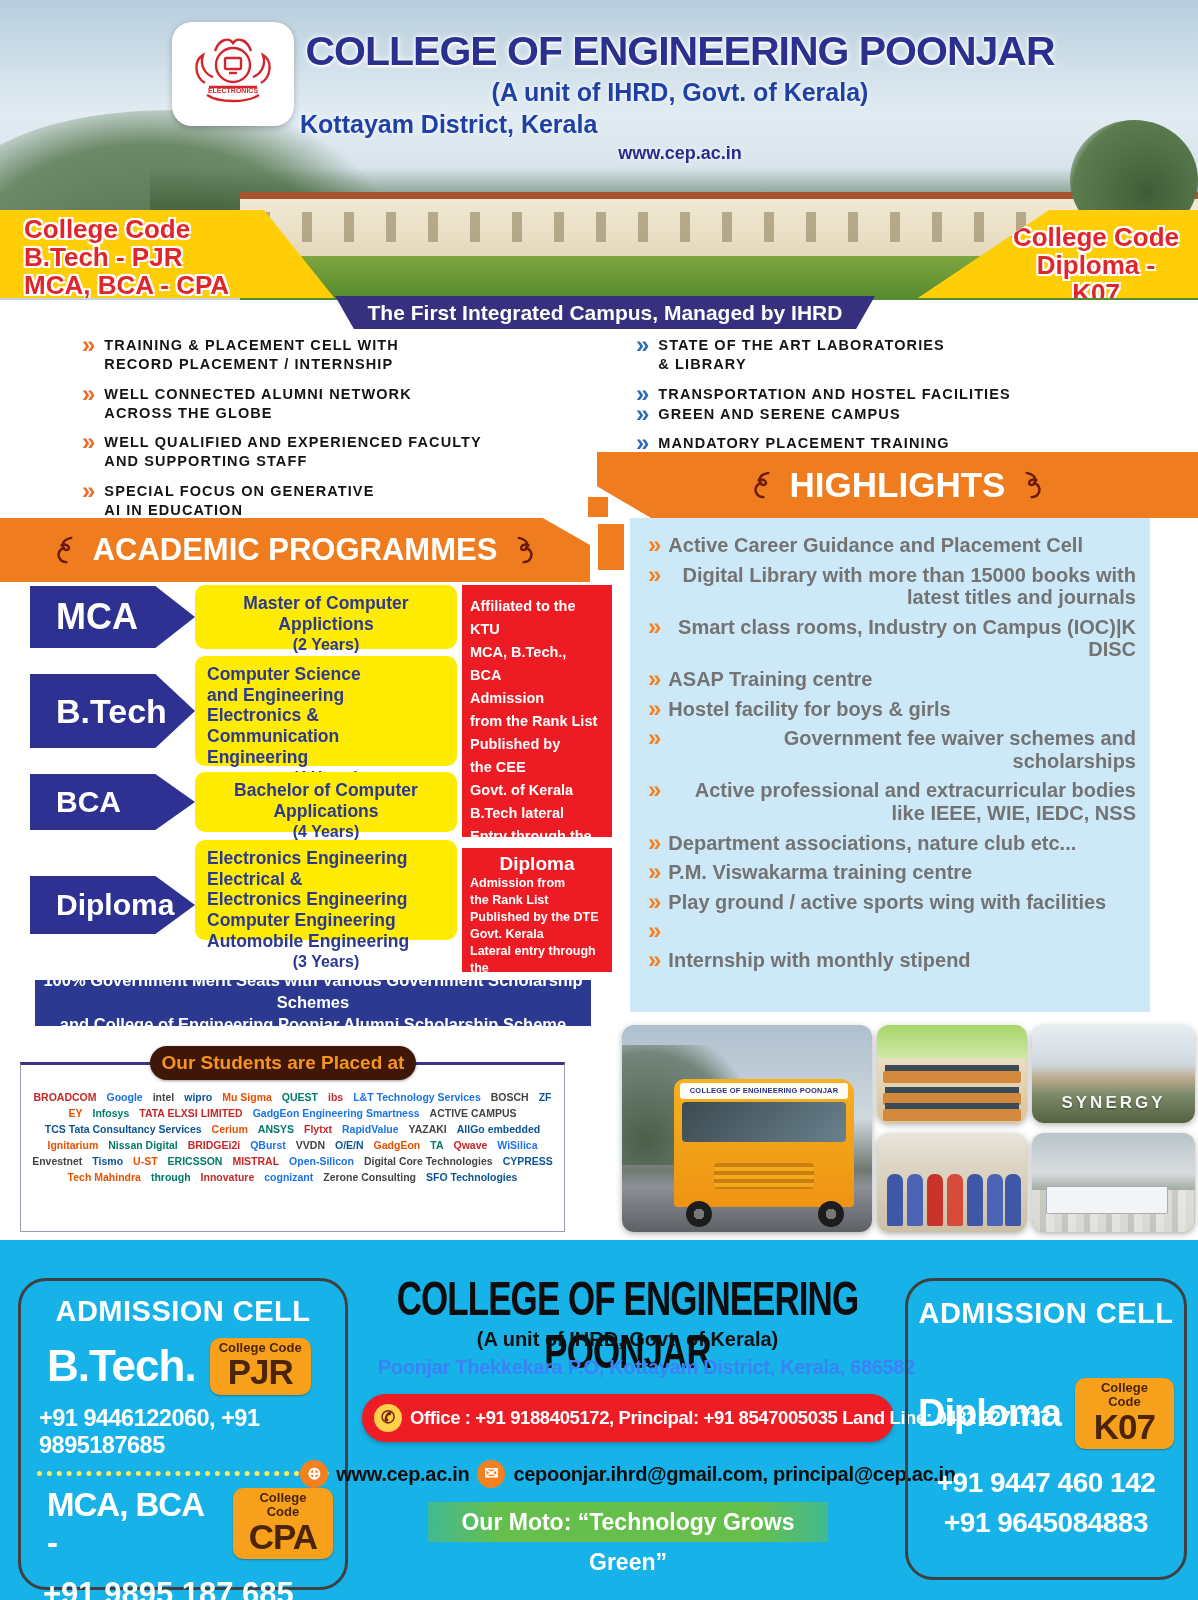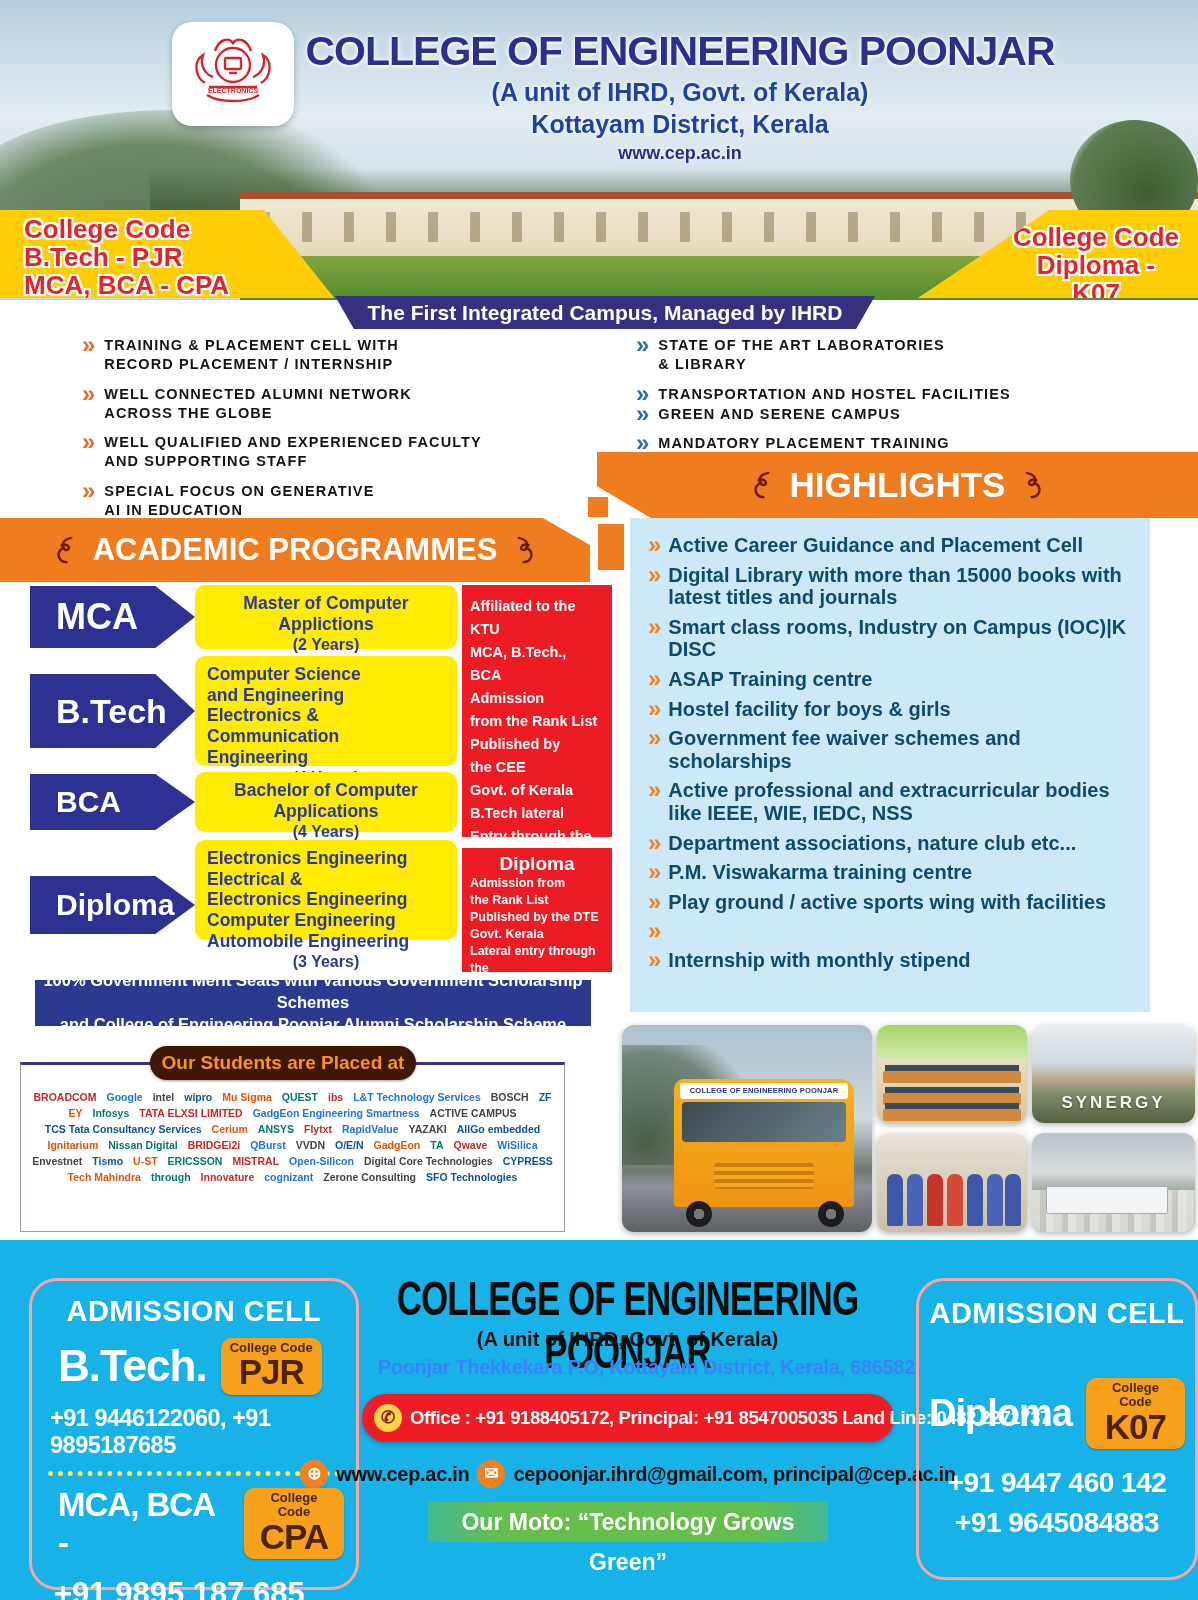--- a/index.html
+++ b/index.html
@@ -13,21 +13,21 @@
   .hero-trees{left:150px;top:168px;width:1048px;height:52px;background:linear-gradient(180deg,rgba(62,94,54,.0),rgba(62,94,54,.65) 70%);}
   .hero-building{left:240px;top:192px;width:958px;height:68px;background:linear-gradient(#f0e9d4,#e3d6b6);border-top:7px solid #a7542e;}
   .hero-windows{left:260px;top:212px;width:920px;height:30px;background:repeating-linear-gradient(90deg,#8a7a57 0 10px,transparent 10px 42px);opacity:.55;}
   .hero-grass{left:240px;top:256px;width:958px;height:44px;background:linear-gradient(#7fa63e,#558a2f);}
   .hero-tree-r{left:1070px;top:120px;width:128px;height:120px;border-radius:50%;background:radial-gradient(circle at 60% 60%,#3f5e37,#5d7d50 70%,rgba(93,125,80,0) 85%);}
 
   .logo-box{left:172px;top:22px;width:122px;height:104px;background:#fff;border-radius:20px;box-shadow:0 2px 6px rgba(0,0,0,.25);display:flex;align-items:center;justify-content:center;}
 
   .h-title{left:300px;top:28px;width:760px;text-align:center;font-size:41px;font-weight:bold;letter-spacing:-1px;color:#2b2f8e;text-shadow:0 0 3px #fff,0 0 6px #fff,0 2px 2px rgba(255,255,255,.9);}
   .h-sub{left:300px;top:78px;width:760px;text-align:center;font-size:25px;font-weight:bold;color:#1f41a6;text-shadow:0 0 4px #fff;}
-  .h-loc{left:300px;top:110px;width:760px;text-align:center;font-size:25px;font-weight:bold;color:#1f41a6;text-shadow:0 0 4px #fff;}
+  .h-loc{left:300px;top:110px;width:760px;text-align:left;font-size:25px;font-weight:bold;color:#1f41a6;text-shadow:0 0 4px #fff;}
   .h-web{left:300px;top:143px;width:760px;text-align:center;font-size:18px;font-weight:bold;color:#272c8c;text-shadow:0 0 4px #fff;}
 
   
   .code-l{left:0;top:210px;width:440px;height:88px;background:#ffce06;clip-path:polygon(0 0,60% 0,76% 100%,0 100%);padding:6px 0 0 24px;box-sizing:border-box;}
   .code-r{left:900px;top:210px;width:298px;height:88px;background:#ffce06;clip-path:polygon(50% 0,100% 0,100% 100%,6% 100%);padding:14px 16px 0 0;box-sizing:border-box;text-align:center;}
   .code-line{font-size:26px;line-height:1.07;font-weight:bold;color:#e0262c;letter-spacing:0;text-shadow:-2px -2px 0 #fff,2px -2px 0 #fff,-2px 2px 0 #fff,2px 2px 0 #fff,0 2px 0 #fff;}
   .code-r .code-line{padding-left:110px;}
 
   
   .ribbon{left:335px;top:296px;width:540px;height:33px;background:#37307f;clip-path:polygon(0 0,100% 0,96.5% 100%,3.5% 100%);color:#fff;font-size:21px;font-weight:bold;text-align:center;line-height:33px;}
@@ -59,21 +59,21 @@
   .rbox{background:#ed1c24;color:#fff;font-weight:bold;box-sizing:border-box;}
   .rbox1{left:462px;top:585px;width:150px;height:252px;padding:10px 8px;font-size:14.5px;line-height:23px;}
   .rbox2{left:462px;top:848px;width:150px;height:124px;padding:5px 8px;font-size:12.5px;line-height:17px;}
   .rbox2 .r-title{font-size:19px;text-align:center;line-height:22px;}
   .merit{left:35px;top:980px;width:556px;height:46px;background:#2b3990;color:#fff;font-weight:bold;font-size:16.5px;text-align:center;display:flex;align-items:center;justify-content:center;line-height:1.32;}
 
   
   .hl-panel{left:630px;top:518px;width:520px;height:494px;background:#cde9f8;box-sizing:border-box;padding:16px 14px 8px 18px;}
   .hl-item{display:flex;gap:10px;margin-bottom:7px;align-items:flex-start;}
   .hl-arrow{color:#f48120;font-size:24px;line-height:22px;font-weight:bold;letter-spacing:-3px;}
-  .hl-text{font-size:20px;font-weight:bold;color:#0c4a6e;line-height:1.13;}
+  .hl-text{font-size:20px;font-weight:bold;color:#737373;line-height:1.13;text-align:right;}
   .hl-sub{font-size:19px;font-weight:normal;color:#3f51a5;line-height:1.25;margin-top:1px;}
 
   
   .pl-panel{left:20px;top:1062px;width:545px;height:170px;background:#fff;border:1px solid #9a9ab0;border-top:3px solid #3b3486;box-sizing:border-box;display:flex;flex-wrap:wrap;align-content:flex-start;justify-content:center;gap:4px 10px;padding:26px 10px 6px;}
   .pl-banner{left:150px;top:1046px;width:266px;height:34px;background:#3f1708;border-radius:17px;color:#f7941d;font-weight:bold;font-size:19px;text-align:center;line-height:34px;box-shadow:0 1px 3px rgba(0,0,0,.4);}
   .logo-item{font-size:10.5px;font-weight:bold;line-height:1.15;color:#555;white-space:nowrap;}
   .pl-panel .logo-item:nth-child(6n+1){color:#c62828;}
   .pl-panel .logo-item:nth-child(6n+2){color:#1a73e8;}
   .pl-panel .logo-item:nth-child(6n+3){color:#444;}
   .pl-panel .logo-item:nth-child(6n+4){color:#0b5394;}
@@ -95,21 +95,21 @@
   .ph-syn{left:1032px;top:1025px;width:163px;height:98px;background:linear-gradient(180deg,#e8eef2 0%,#cfd8de 40%,#b9a98b 55%,#7f8d6d 70%,#55603f 100%);display:flex;align-items:flex-end;justify-content:center;}
   .syn-text{color:#f4f6f2;font-size:17px;font-weight:bold;letter-spacing:3px;margin-bottom:10px;text-shadow:0 1px 2px rgba(0,0,0,.5);}
   .ph-grad{left:877px;top:1133px;width:150px;height:99px;background:linear-gradient(180deg,#e8e4da 0%,#ded6c6 30%,#cbbfa6 100%);}
   .gown{position:absolute;bottom:6px;width:16px;height:52px;border-radius:7px 7px 2px 2px;}
   .ph-rally{left:1032px;top:1133px;width:163px;height:99px;background:linear-gradient(180deg,#b9c4c9 0%,#d8dcde 40%,#9aa49b 60%,#76806f 100%);}
   .rally-banner{position:absolute;left:14px;bottom:18px;width:120px;height:26px;background:#f2f4f6;border-radius:2px;border:1px solid #aab;}
   .rally-crowd{position:absolute;left:0;bottom:0;width:100%;height:42px;background:repeating-linear-gradient(90deg,#e8e8e4 0 8px,#cfd2cc 8px 14px,#f3f3ef 14px 22px);opacity:.85;}
 
   
   .footer{left:0;top:1240px;width:1198px;height:360px;background:#16b2e8;}
-  .adm-box{border:3px solid #fca5a5;border-radius:28px;box-sizing:border-box;margin-left:11px;}
+  .adm-box{border:3px solid #404040;border-radius:28px;box-sizing:border-box;}
   .adm-l{left:18px;top:1278px;width:330px;height:312px;padding:14px 12px;}
   .adm-r{left:905px;top:1278px;width:282px;height:302px;padding:16px 10px;text-align:center;}
   .adm-title{color:#fff;font-weight:bold;font-size:29px;text-align:center;letter-spacing:.5px;}
   .adm-row{display:flex;align-items:center;gap:14px;margin-top:10px;padding-left:14px;}
   .adm-big{color:#fff;font-weight:bold;font-size:44px;letter-spacing:-1px;}
   .adm-mid{color:#fff;font-weight:bold;font-size:33px;letter-spacing:-1px;}
   .badge{display:inline-block;background:#f7a01b;border-radius:10px;padding:3px 9px 6px;text-align:center;color:#4b2409;box-shadow:0 1px 2px rgba(0,0,0,.3);}
   .badge .bs{font-size:13px;font-weight:bold;display:block;line-height:1.1;}
   .badge .bb{font-size:35px;font-weight:bold;display:block;line-height:.95;letter-spacing:-1px;}
   .adm-phones{color:#fff;font-weight:bold;font-size:23.5px;margin-top:10px;padding-left:6px;letter-spacing:-.5px;}

